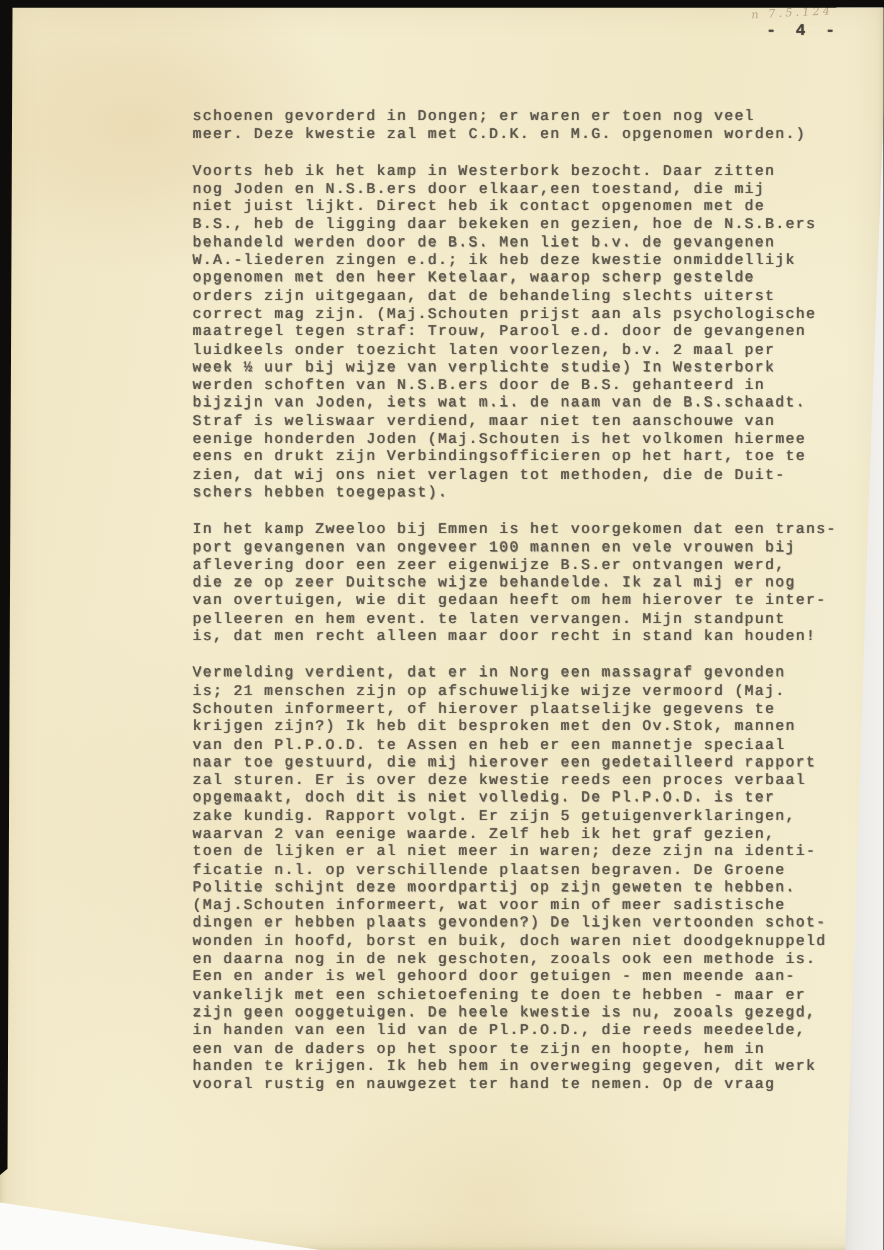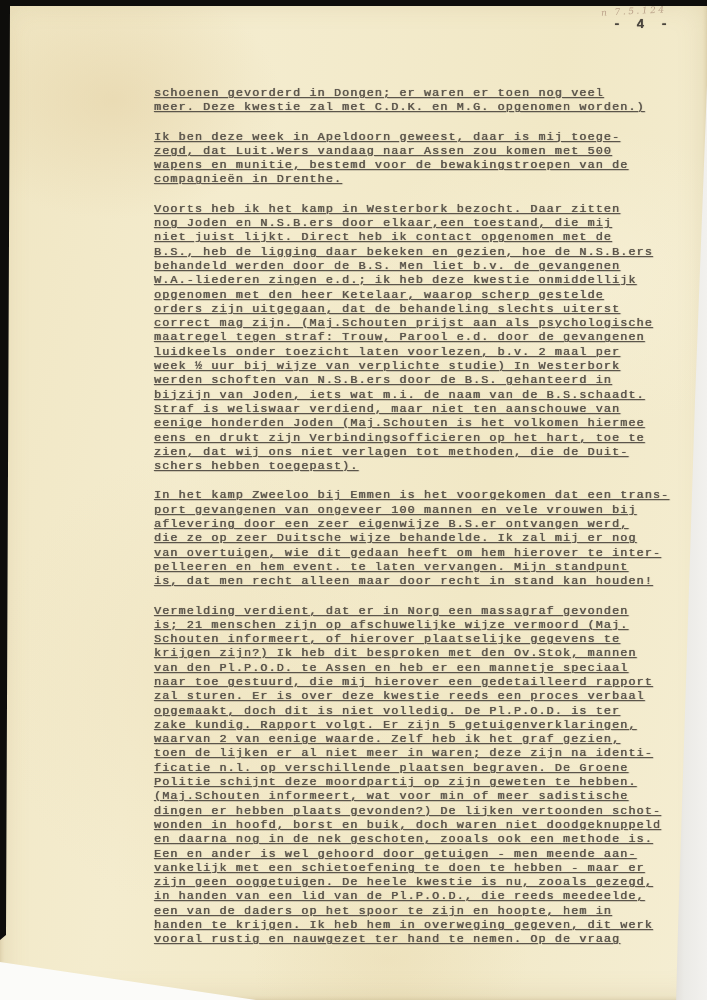--- a/index.html
+++ b/index.html
@@ -36,21 +36,20 @@
   .paper::after{
     content:"";position:absolute;inset:0;pointer-events:none;
     box-shadow:inset 0 0 30px rgba(148,120,62,.18), inset 0 0 5px rgba(120,92,42,.22);
   }
   
   .typed{
     position:absolute;left:154px;top:86px;width:545px;
     font-size:11.8px;line-height:14.3px;letter-spacing:1.1px;
     color:#5b554b;
     text-shadow:0.4px 0.3px 0.7px rgba(91,85,75,.85), -0.3px 0 0.6px rgba(91,85,75,.4);
-    text-decoration:underline;
   }
   .typed p{margin:0 0 15px 0;white-space:pre-line;}
   
   .pagenum{
     position:absolute;left:613px;top:17px;
     font-size:13px;font-weight:bold;letter-spacing:4px;
     color:#4a453e;
     text-shadow:0 0 .8px rgba(74,69,62,.9);
   }
   
@@ -69,24 +68,20 @@
   <div class="bg-right"></div>
   <div class="bg-bottom"></div>
 
   <div class="paper">
     <div class="pencil">n 7.5.124</div>
     <div class="pagenum">- 4 -</div>
 
     <div class="typed">
       <p>schoenen gevorderd in Dongen; er waren er toen nog veel
 meer. Deze kwestie zal met C.D.K. en M.G. opgenomen worden.)</p>
-      <p>Ik ben deze week in Apeldoorn geweest, daar is mij toege-
-zegd, dat Luit.Wers vandaag naar Assen zou komen met 500
-wapens en munitie, bestemd voor de bewakingstroepen van de
-compagnieën in Drenthe.</p>
       <p>Voorts heb ik het kamp in Westerbork bezocht. Daar zitten
 nog Joden en N.S.B.ers door elkaar,een toestand, die mij
 niet juist lijkt. Direct heb ik contact opgenomen met de
 B.S., heb de ligging daar bekeken en gezien, hoe de N.S.B.ers
 behandeld werden door de B.S. Men liet b.v. de gevangenen
 W.A.-liederen zingen e.d.; ik heb deze kwestie onmiddellijk
 opgenomen met den heer Ketelaar, waarop scherp gestelde
 orders zijn uitgegaan, dat de behandeling slechts uiterst
 correct mag zijn. (Maj.Schouten prijst aan als psychologische
 maatregel tegen straf: Trouw, Parool e.d. door de gevangenen

